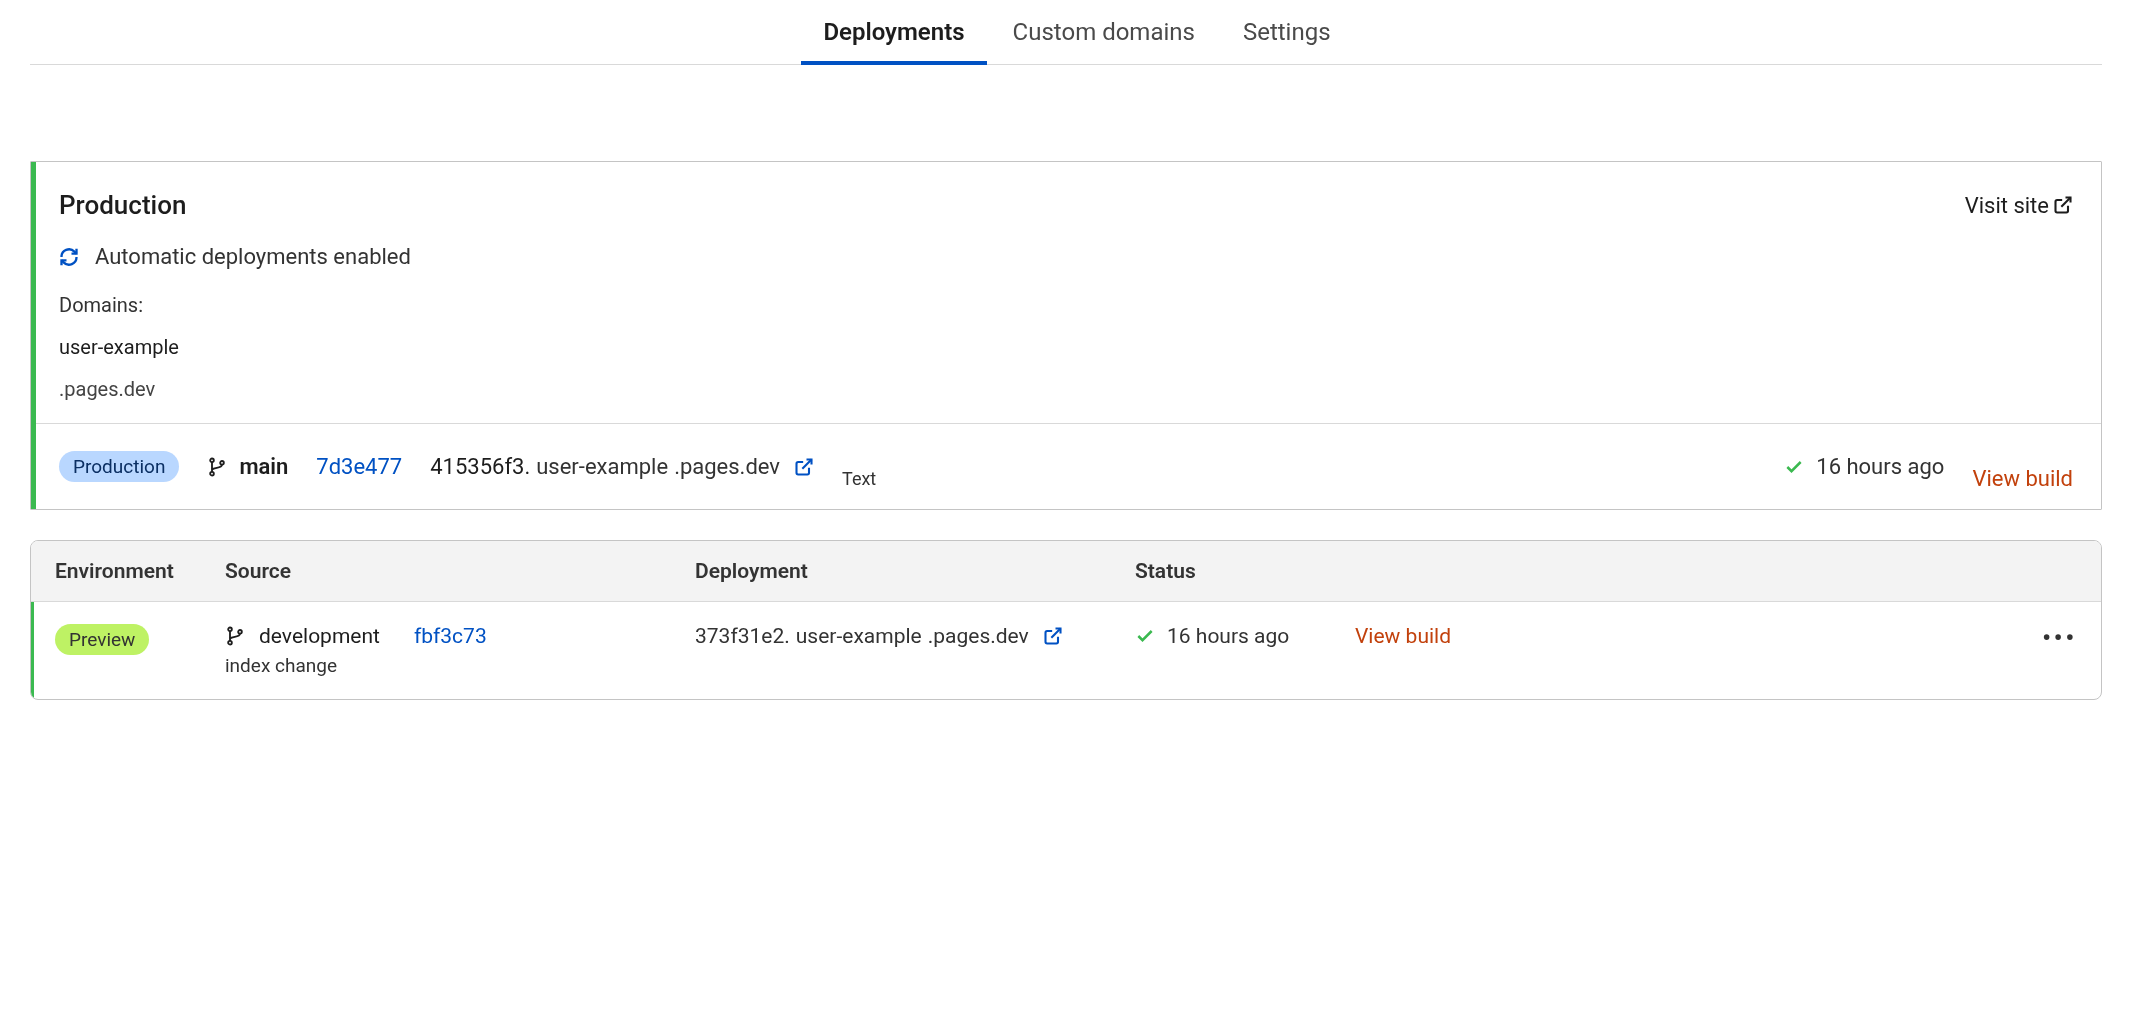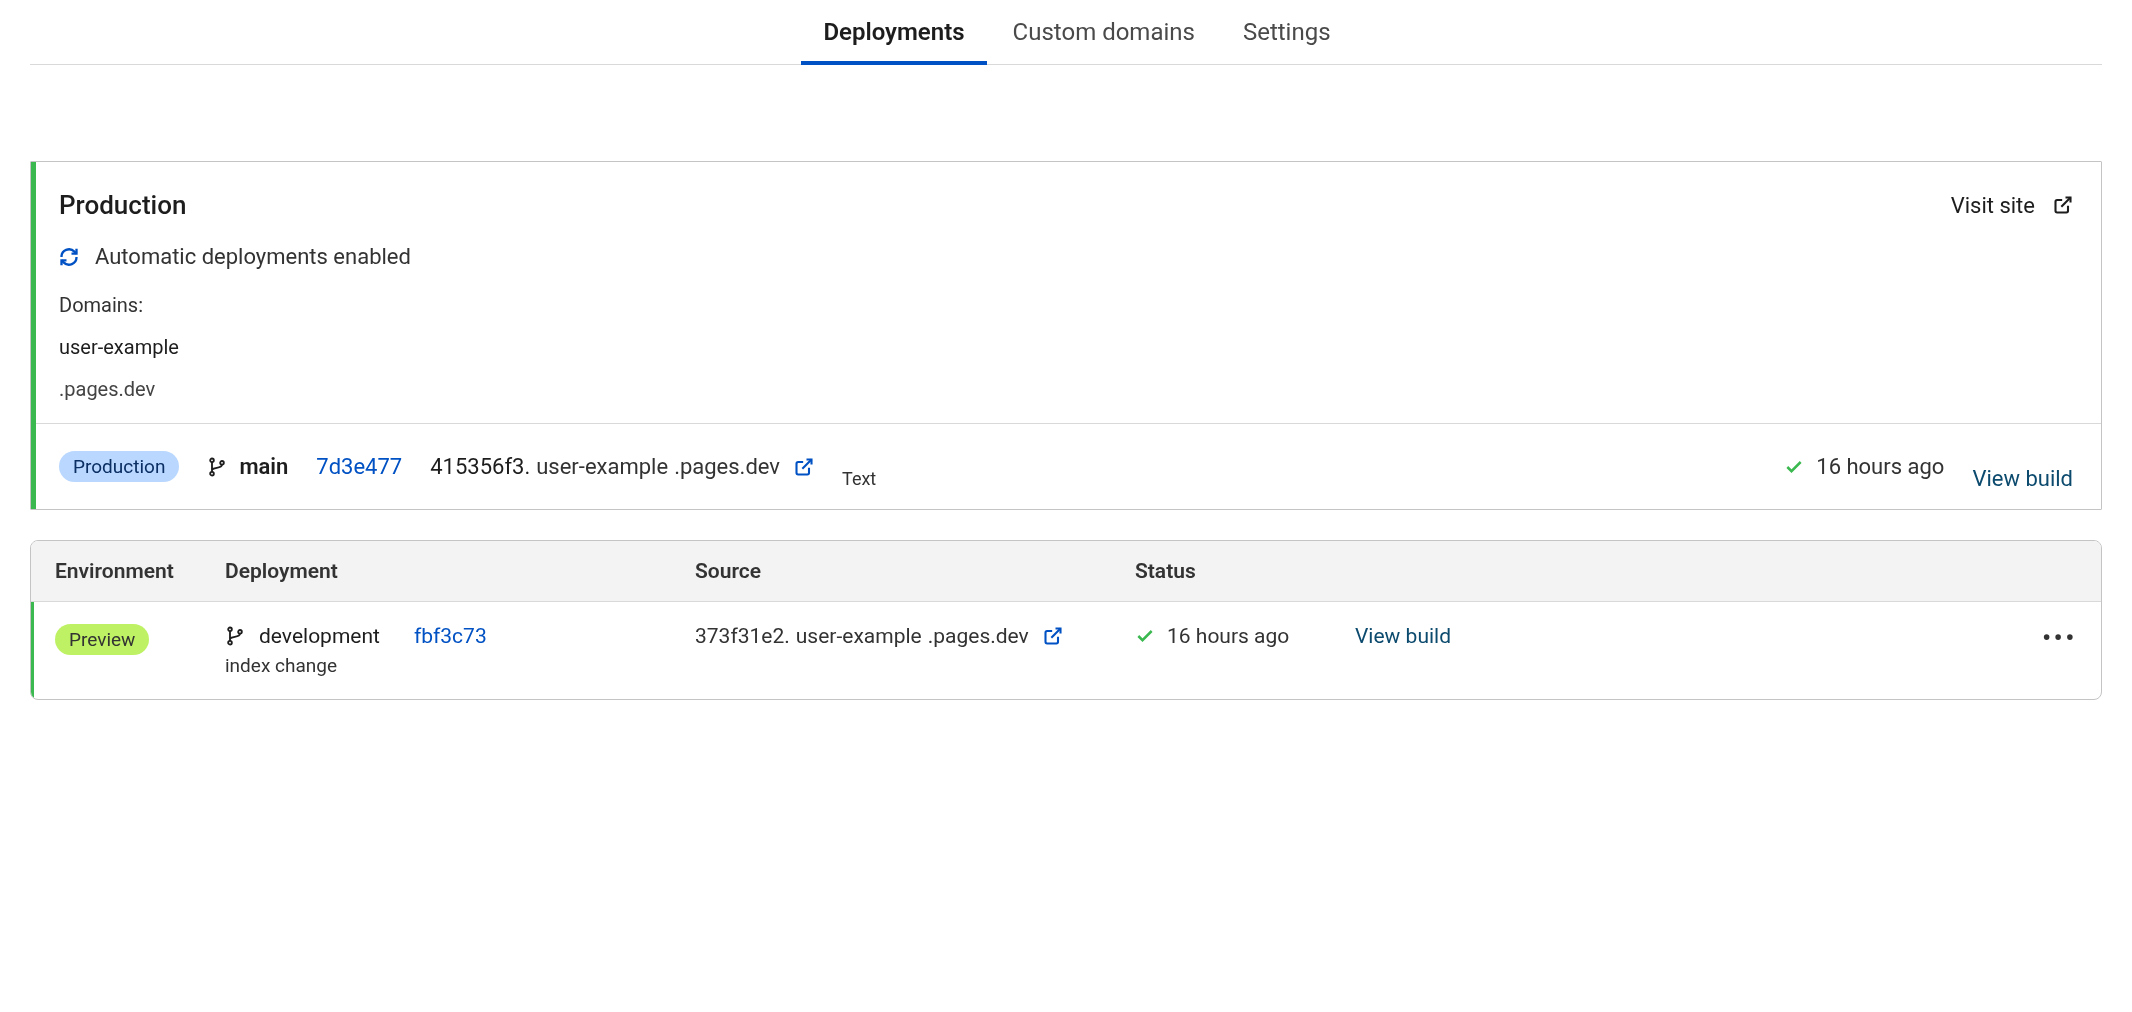--- a/index.html
+++ b/index.html
@@ -68,21 +68,21 @@
       justify-content: space-between;
       align-items: center;
     }
     .prod-title {
       font-size: 26px;
       font-weight: 500;
     }
     .visit-site {
       display: flex;
       align-items: center;
-      gap: 18px;
+      gap: 4px;
       font-size: 22px;
       color: #1d1d1d;
       cursor: pointer;
     }
     .auto-dep {
       display: flex;
       align-items: center;
       gap: 16px;
       font-size: 22px;
       color: #333;
@@ -134,21 +134,21 @@
     }
     .url-group .hash { color:#1d1d1d; }
     .status-group {
       margin-left: auto;
       display: flex;
       align-items: center;
       gap: 12px;
       color: #333;
     }
     .view-build {
-      color: #0c4a6e;
+      color: #c2410c;
       cursor: pointer;
       margin-top: 24px;
     }
     .text-label { font-size:18px; color:#333; align-self:flex-end; padding-bottom:2px;}
     
     .section-title {
       margin-top: 92px;
       font-size: 26px;
       font-weight: 400;
       color: #1d1d1d;
@@ -273,22 +273,22 @@
         <span>16 hours ago</span>
       </div>
       <span class="view-build">View build</span>
     </div>
   </div>
 
 
   <div class="table">
     <div class="table-head">
       <div>Environment</div>
+      <div>Source</div>
       <div>Deployment</div>
-      <div>Source</div>
       <div>Status</div>
       <div></div>
         <div></div>
     </div>
 
     <div class="table-row">
       <div>
         <span class="badge preview">Preview</span>
       </div>
       <div class="src-cell">

